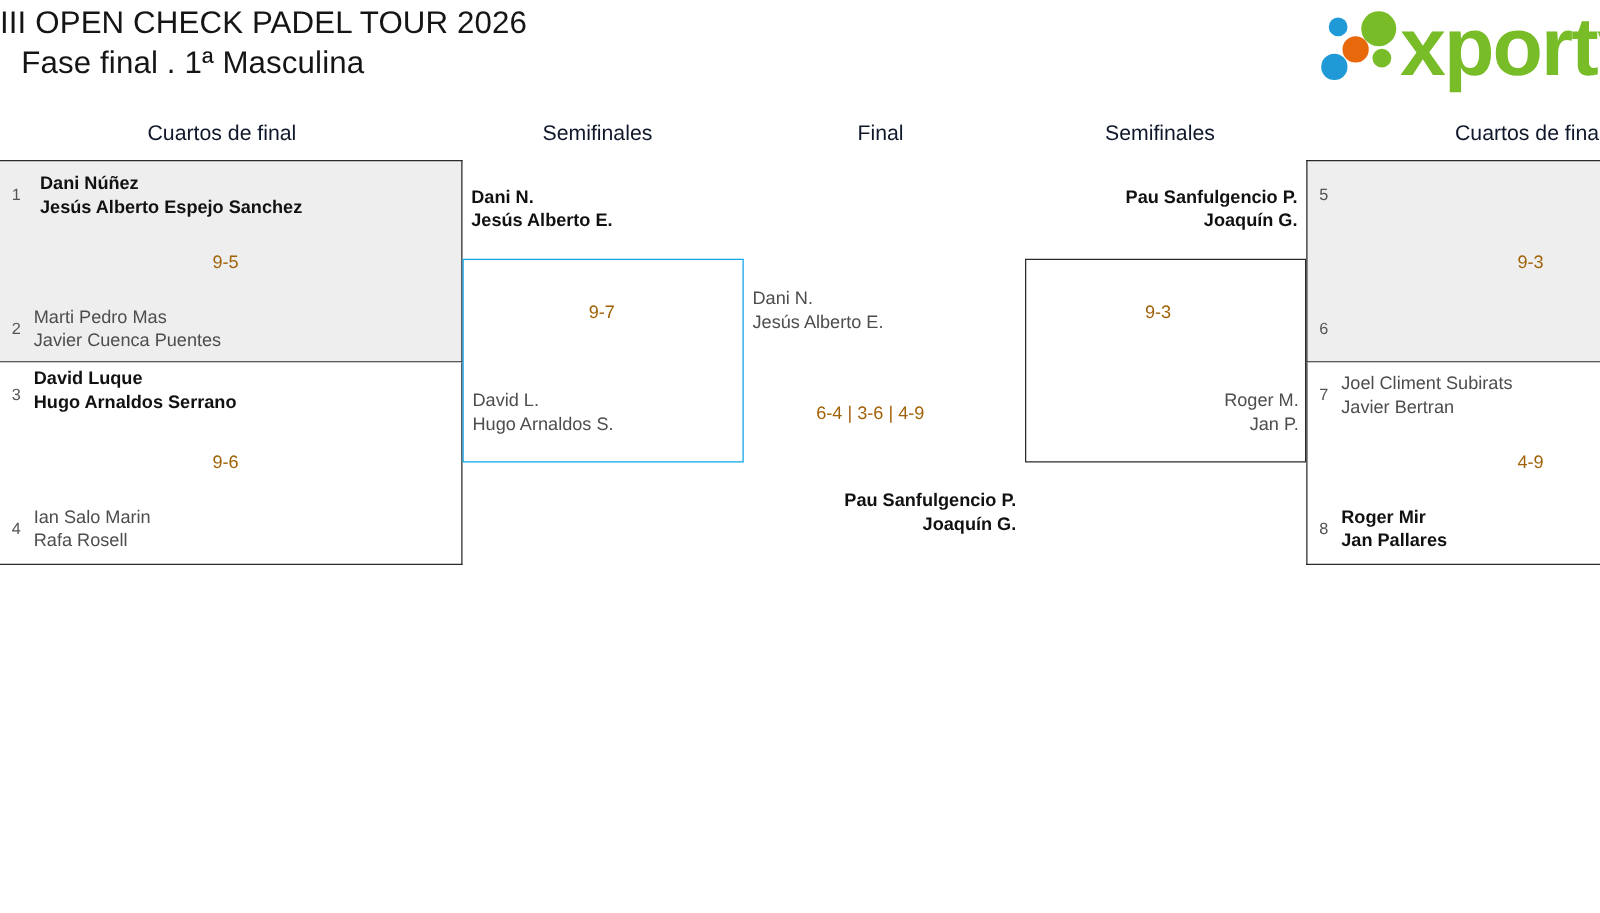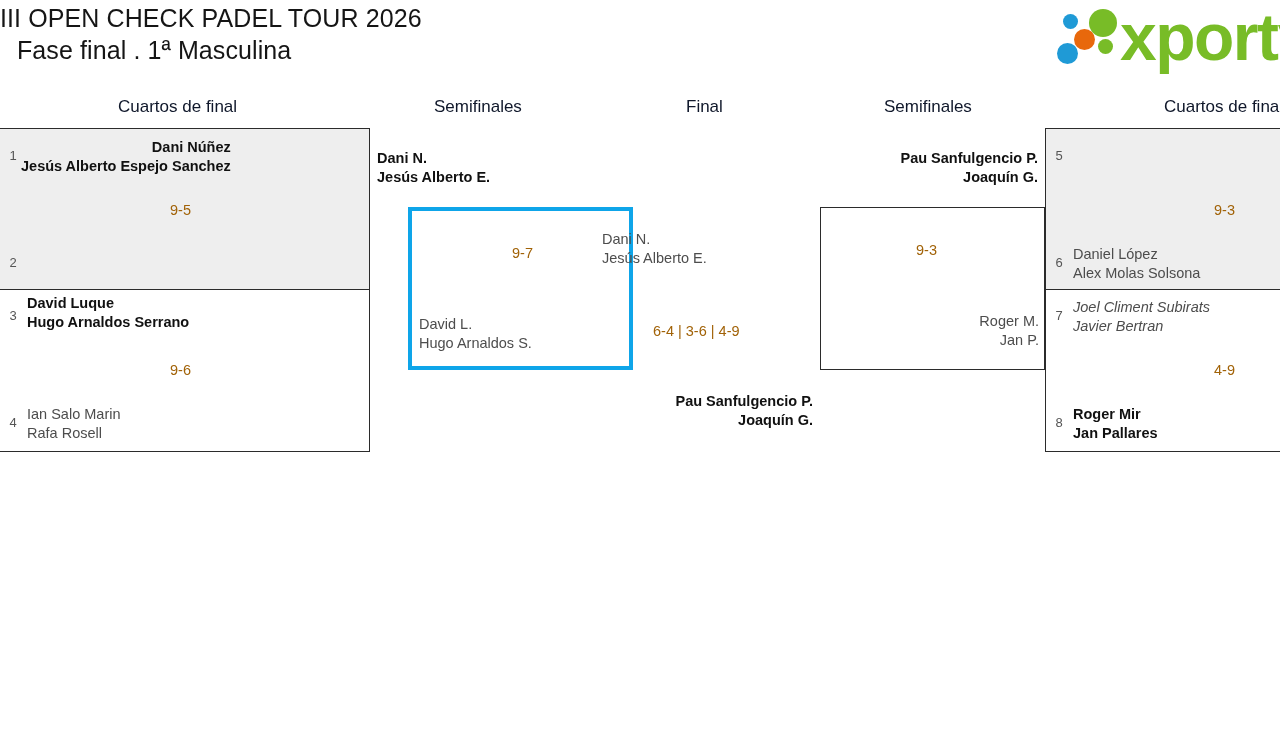--- a/index.html
+++ b/index.html
@@ -89,26 +89,30 @@
   </div>
 
   <div class="col-head" style="left:118px;">Cuartos de final</div>
   <div class="col-head" style="left:434px;">Semifinales</div>
   <div class="col-head" style="left:686px;">Final</div>
   <div class="col-head" style="left:884px;">Semifinales</div>
   <div class="col-head" style="left:1164px;">Cuartos de final</div>
 
   <div class="box" style="left:0px; top:128px; width:370px; height:162px; background:#eeeeee; border:1px solid #2b2b2b; border-left:none;">
     <div class="seed" style="left:5px; top:19px;">1</div>
-    <div class="names win la" style="left:21px; top:9px;text-align:right;">
+    <div class="names win la" style="left:32px; top:9px;">
       <div class="ln">Dani Núñez</div>
       <div class="ln">Jesús Alberto Espejo Sanchez</div>
     </div>
     <div class="score" style="left:170px; top:72px;">9-5</div>
     <div class="seed" style="left:5px; top:126px;">2</div>
+    <div class="names lose la" style="left:27px; top:116px;">
+      <div class="ln">Marti Pedro Mas</div>
+      <div class="ln">Javier Cuenca Puentes</div>
+    </div>
   </div>
 
   <div class="box" style="left:0px; top:290px; width:370px; height:162px; background:#ffffff; border:1px solid #2b2b2b; border-left:none; border-top:none;">
     <div class="seed" style="left:5px; top:18px;">3</div>
     <div class="names win la" style="left:27px; top:4px;">
       <div class="ln">David Luque</div>
       <div class="ln">Hugo Arnaldos Serrano</div>
     </div>
     <div class="score" style="left:170px; top:71px;">9-6</div>
     <div class="seed" style="left:5px; top:125px;">4</div>
@@ -116,21 +120,21 @@
       <div class="ln">Ian Salo Marin</div>
       <div class="ln">Rafa Rosell</div>
     </div>
   </div>
 
   <div class="names win la" style="left:377px; top:149px;">
     <div class="ln">Dani N.</div>
     <div class="ln">Jesús Alberto E.</div>
   </div>
 
-  <div class="box" style="left:370px; top:207px; width:225px; height:163px; border:4px solid #0ea5e9; background:transparent;margin-left:38px;">
+  <div class="box" style="left:370px; top:207px; width:225px; height:163px; border:1px solid #0ea5e9; background:transparent;">
     <div class="score" style="left:100px; top:33px;">9-7</div>
     <div class="names lose la" style="left:7px; top:104px;">
       <div class="ln">David L.</div>
       <div class="ln">Hugo Arnaldos S.</div>
     </div>
   </div>
 
   <div class="names lose la" style="left:602px; top:230px;">
     <div class="ln">Dani N.</div>
     <div class="ln">Jesús Alberto E.</div>
@@ -153,29 +157,25 @@
     <div class="names lose ra" style="left:0px; top:104px; width:218px;">
       <div class="ln">Roger M.</div>
       <div class="ln">Jan P.</div>
     </div>
   </div>
 
   <div class="box" style="left:1045px; top:128px; width:235px; height:162px; background:#eeeeee; border:1px solid #2b2b2b; border-right:none;">
     <div class="seed" style="left:5px; top:19px;">5</div>
     <div class="score" style="left:168px; top:72px;">9-3</div>
     <div class="seed" style="left:5px; top:126px;">6</div>
-    <div class="names lose la" style="left:27px; top:116px;">
-      <div class="ln">Daniel López</div>
-      <div class="ln">Alex Molas Solsona</div>
-    </div>
   </div>
 
   <div class="box" style="left:1045px; top:290px; width:235px; height:162px; background:#ffffff; border:1px solid #2b2b2b; border-right:none; border-top:none;">
     <div class="seed" style="left:5px; top:18px;">7</div>
-    <div class="names lose la" style="left:27px; top:8px;font-style:italic;">
+    <div class="names lose la" style="left:27px; top:8px;">
       <div class="ln">Joel Climent Subirats</div>
       <div class="ln">Javier Bertran</div>
     </div>
     <div class="score" style="left:168px; top:71px;">4-9</div>
     <div class="seed" style="left:5px; top:125px;">8</div>
     <div class="names win la" style="left:27px; top:115px;">
       <div class="ln">Roger Mir</div>
       <div class="ln">Jan Pallares</div>
     </div>
   </div>

